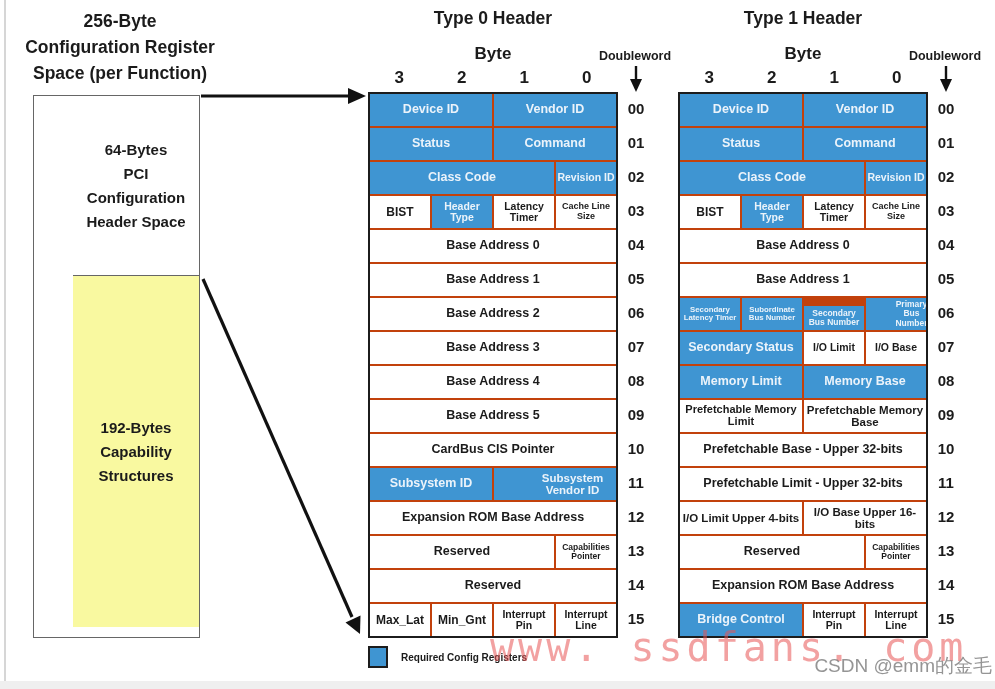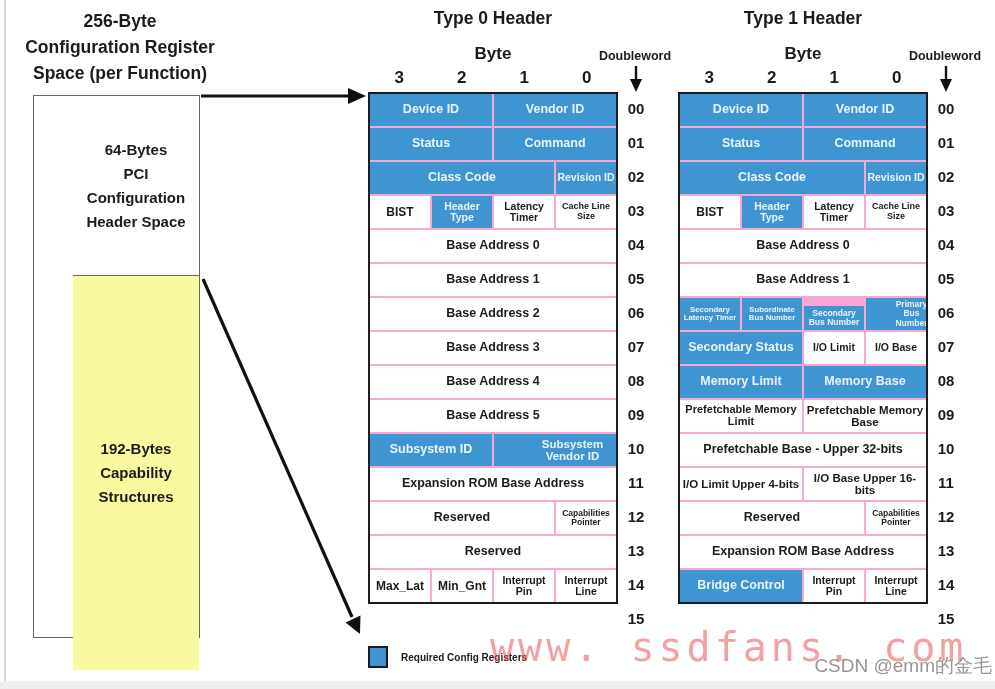--- a/index.html
+++ b/index.html
@@ -19,38 +19,38 @@
   .space-box {
     position:absolute; left:33px; top:95px; width:167px; height:543px;
     border:1.5px solid #666; background:#fff;padding-left:39px;
   }
   .space-box .header-space {
     height:180px; border-bottom:1.5px solid #666; background:#fff;
     display:flex; align-items:center; justify-content:center; text-align:center;
     font-size:15px; line-height:24px; white-space:pre-line;
   }
   .space-box .cap-space {
-    height:394px; display:flex; align-items:center; justify-content:center; text-align:center;
+    height:351px; display:flex; align-items:center; justify-content:center; text-align:center;
     font-size:15px; line-height:24px; white-space:pre-line;
   }
   .arrows { position:absolute; left:0; top:0; width:995px; height:689px; pointer-events:none; }
 
   .table-section { position:absolute; top:8px; width:300px; }
   .t0 { left:368px; }
   .t1 { left:678px; }
   .tbl-title   { position:absolute; top:0;  left:0; width:250px; text-align:center; font-size:17.5px; }
   .byte-label  { position:absolute; top:36px; left:0; width:250px; text-align:center; font-size:17px; }
   .dw-label    { position:absolute; top:41px; left:192px; width:150px; text-align:center; font-size:12.5px; }
   .byte-numbers{ position:absolute; top:60px; left:0; width:250px; display:flex; font-size:17px; }
   .byte-numbers span { width:25%; text-align:center; }
   .dw-arrow    { position:absolute; top:58px; left:261px; }
   .grid {
     position:absolute; top:84px; left:0; width:250px;
     display:grid; grid-template-columns:repeat(4,1fr); grid-auto-rows:32px;
-    gap:2px; border:2px solid #1c1c1c; background:#f9a8d4;
+    gap:2px; border:2px solid #1c1c1c; background:#c2410c;
   }
   .cell {
     background:#fff; display:flex; align-items:center; justify-content:center;
     text-align:center; line-height:1.08; padding:0 1px; overflow:hidden;
   }
   .cell.filled { background:#3f95d2; color:#ebf3fa; }
   .dwcol { position:absolute; top:84px; left:252px; width:32px; }
   .dwcol div { height:34px; line-height:34px; text-align:center; font-size:15px; }
 
   .legend { position:absolute; left:368px; top:646px; display:flex; align-items:center; }
@@ -118,20 +118,21 @@
         <div class="cell" style="grid-column: span 1; font-size: 12px;">BIST</div>
         <div class="cell filled" style="grid-column: span 1; font-size: 10.5px;">Header Type</div>
         <div class="cell" style="grid-column: span 1; font-size: 10.5px;">Latency Timer</div>
         <div class="cell" style="grid-column: span 1; font-size: 9px;">Cache Line Size</div>
         <div class="cell" style="grid-column: span 4; font-size: 12.5px;">Base Address 0</div>
         <div class="cell" style="grid-column: span 4; font-size: 12.5px;">Base Address 1</div>
         <div class="cell" style="grid-column: span 4; font-size: 12.5px;">Base Address 2</div>
         <div class="cell" style="grid-column: span 4; font-size: 12.5px;">Base Address 3</div>
         <div class="cell" style="grid-column: span 4; font-size: 12.5px;">Base Address 4</div>
         <div class="cell" style="grid-column: span 4; font-size: 12.5px;">Base Address 5</div>
+        <div class="cell" style="grid-column: span 4; font-size: 12.5px;">CardBus CIS Pointer</div>
         <div class="cell filled" style="grid-column: span 2; font-size: 12.5px;">Subsystem ID</div>
         <div class="cell filled" style="grid-column: span 2; font-size: 11.5px; padding-left: 36px;">Subsystem Vendor ID</div>
         <div class="cell" style="grid-column: span 4; font-size: 12.5px;">Expansion ROM Base Address</div>
         <div class="cell" style="grid-column: span 3; font-size: 12.5px;">Reserved</div>
         <div class="cell" style="grid-column: span 1; font-size: 8.5px;">Capabilities Pointer</div>
         <div class="cell" style="grid-column: span 4; font-size: 12.5px;">Reserved</div>
         <div class="cell" style="grid-column: span 1; font-size: 12px;">Max_Lat</div>
         <div class="cell" style="grid-column: span 1; font-size: 12px;">Min_Gnt</div>
         <div class="cell" style="grid-column: span 1; font-size: 10.5px;">Interrupt Pin</div>
         <div class="cell" style="grid-column: span 1; font-size: 10.5px;">Interrupt Line</div>
@@ -188,20 +189,21 @@
         <div class="cell filled" style="grid-column: span 1; font-size: 8.5px; margin-top: 8px;">Secondary Bus Number</div>
         <div class="cell filled" style="grid-column: span 1; font-size: 8.5px; padding-left: 32px;">Primary Bus Number</div>
         <div class="cell filled" style="grid-column: span 2; font-size: 12.5px;">Secondary Status</div>
         <div class="cell" style="grid-column: span 1; font-size: 10.5px;">I/O Limit</div>
         <div class="cell" style="grid-column: span 1; font-size: 10.5px;">I/O Base</div>
         <div class="cell filled" style="grid-column: span 2; font-size: 12.5px;">Memory Limit</div>
         <div class="cell filled" style="grid-column: span 2; font-size: 12.5px;">Memory Base</div>
         <div class="cell" style="grid-column: span 2; font-size: 11px;">Prefetchable Memory Limit</div>
         <div class="cell" style="grid-column: span 2; font-size: 11.5px;">Prefetchable Memory Base</div>
         <div class="cell" style="grid-column: span 4; font-size: 12.5px;">Prefetchable Base - Upper 32-bits</div>
+        <div class="cell" style="grid-column: span 4; font-size: 12.5px;">Prefetchable Limit - Upper 32-bits</div>
         <div class="cell" style="grid-column: span 2; font-size: 11.5px;">I/O Limit Upper 4-bits</div>
         <div class="cell" style="grid-column: span 2; font-size: 11.5px;">I/O Base Upper 16-bits</div>
         <div class="cell" style="grid-column: span 3; font-size: 12.5px;">Reserved</div>
         <div class="cell" style="grid-column: span 1; font-size: 8.5px;">Capabilities Pointer</div>
         <div class="cell" style="grid-column: span 4; font-size: 12.5px;">Expansion ROM Base Address</div>
         <div class="cell filled" style="grid-column: span 2; font-size: 12.5px;">Bridge Control</div>
         <div class="cell" style="grid-column: span 1; font-size: 10.5px;">Interrupt Pin</div>
         <div class="cell" style="grid-column: span 1; font-size: 10.5px;">Interrupt Line</div>
       </div>
     <div class="dwcol">

